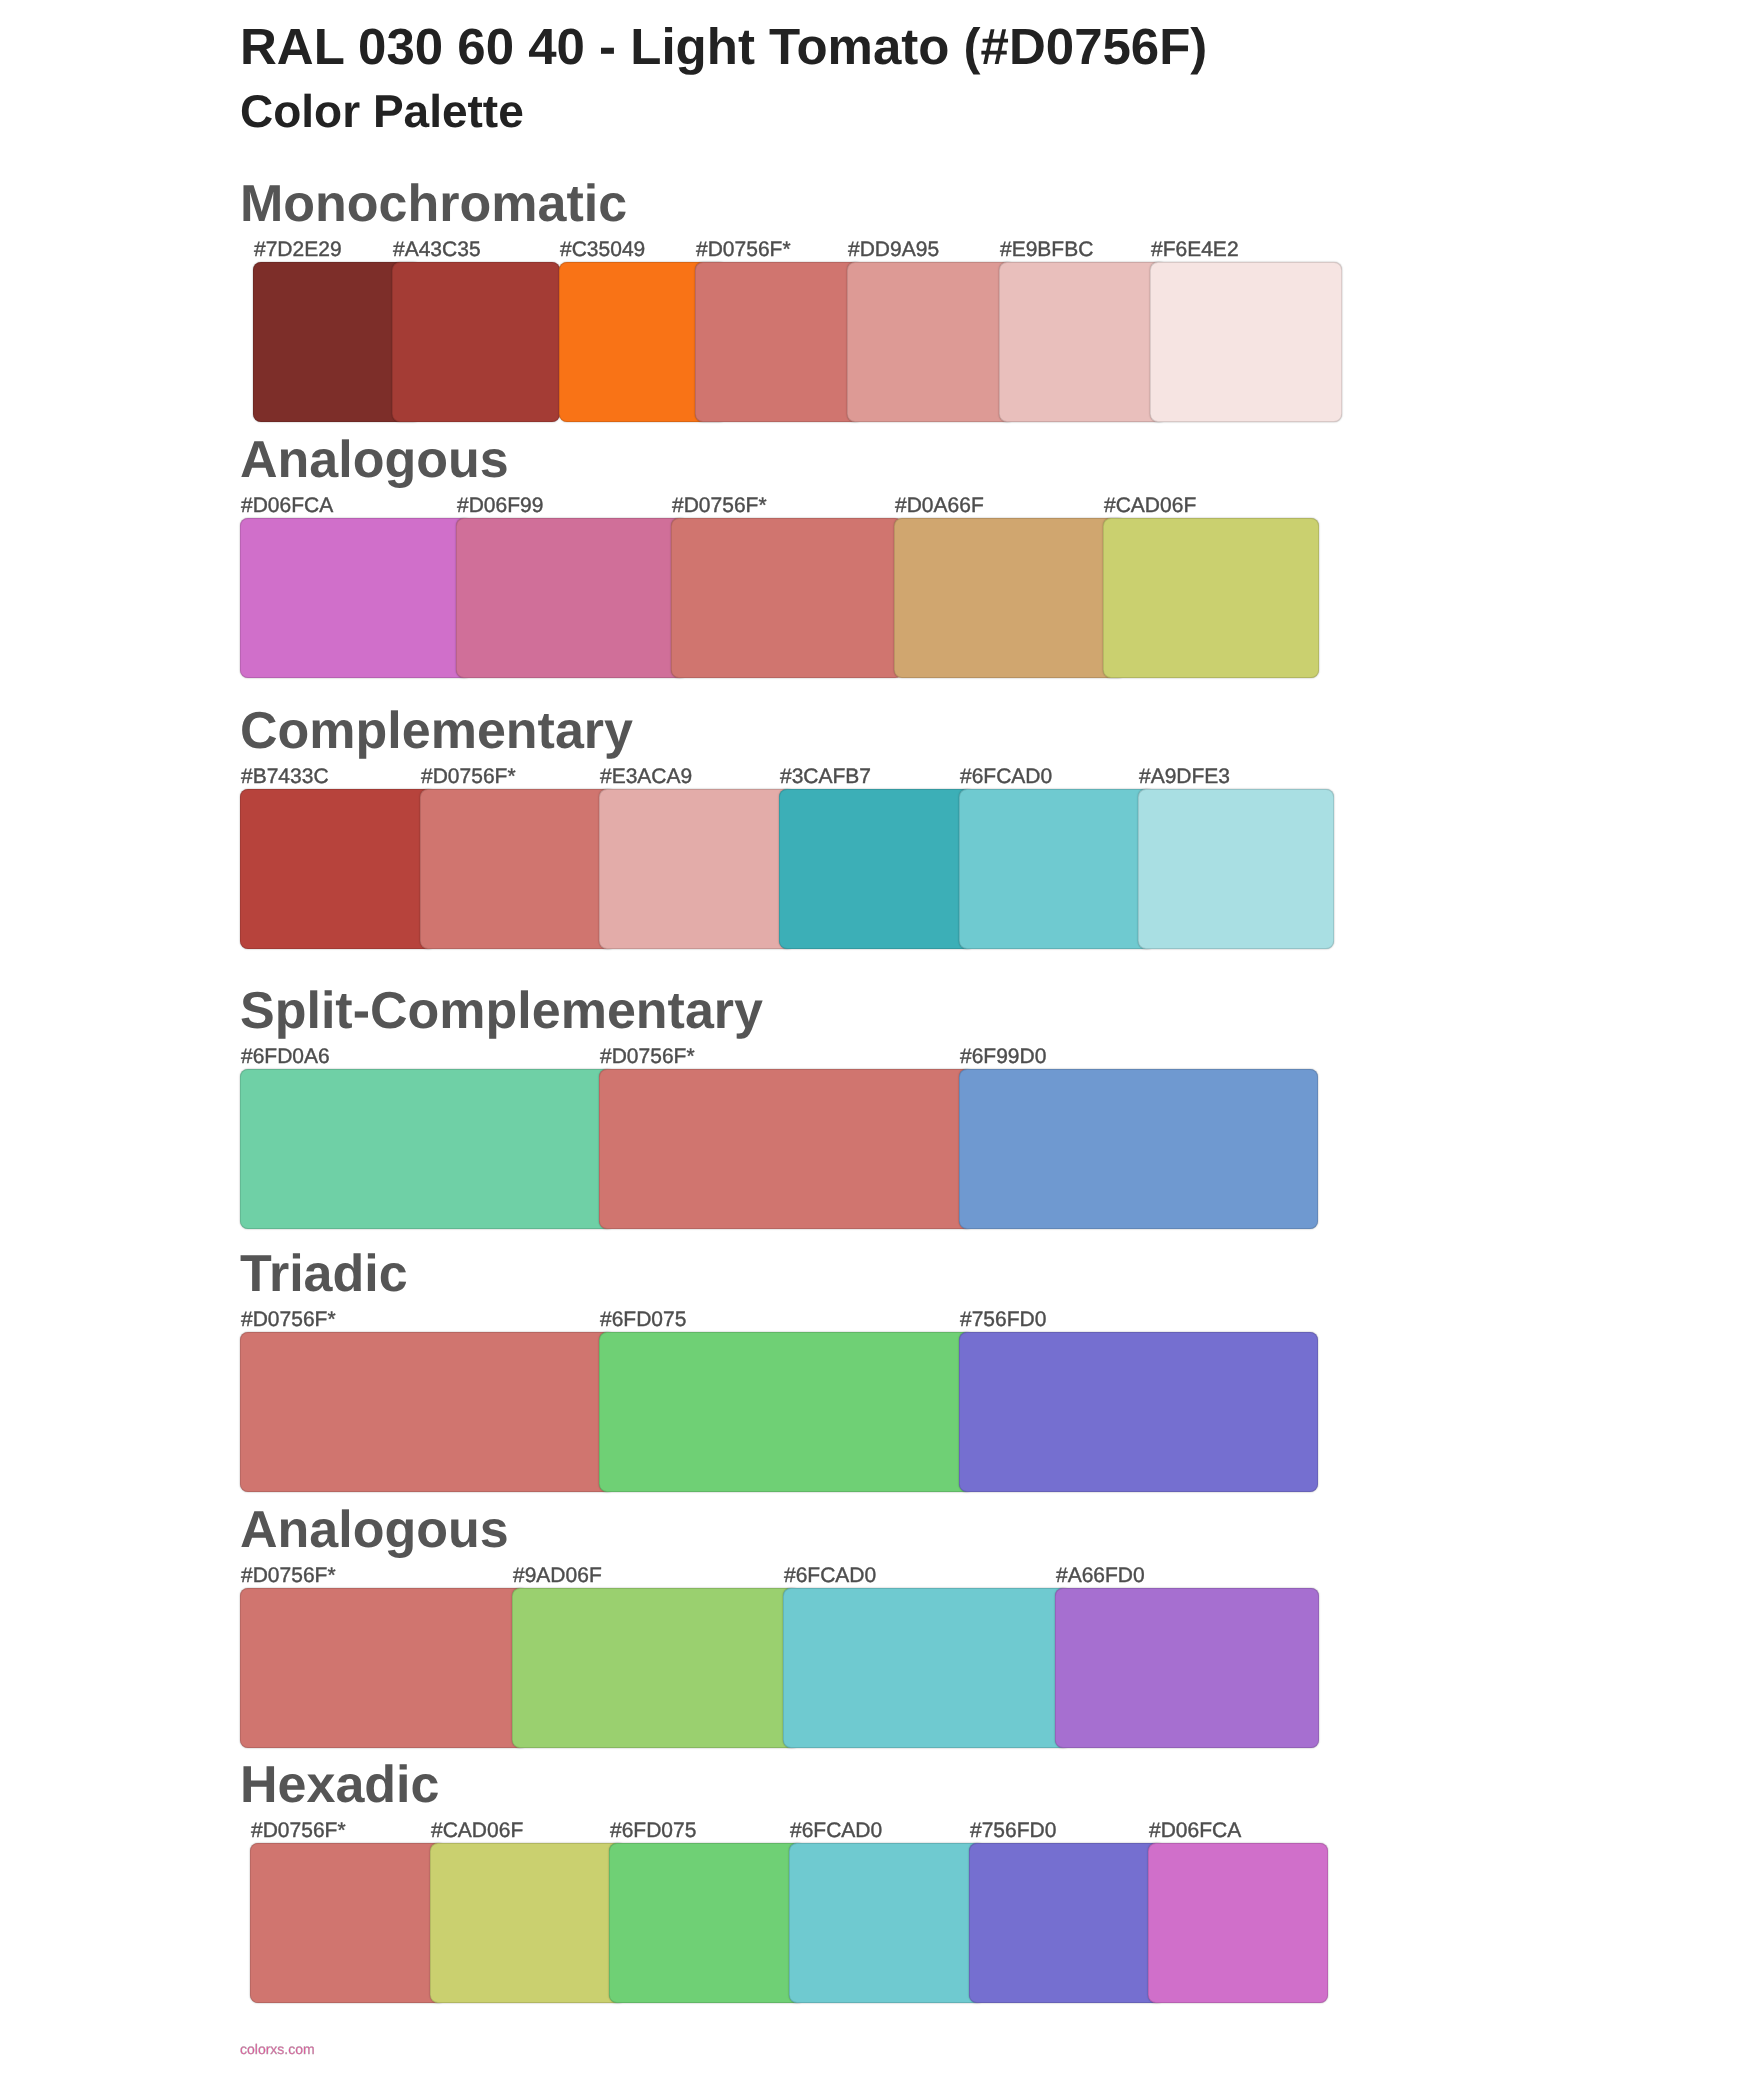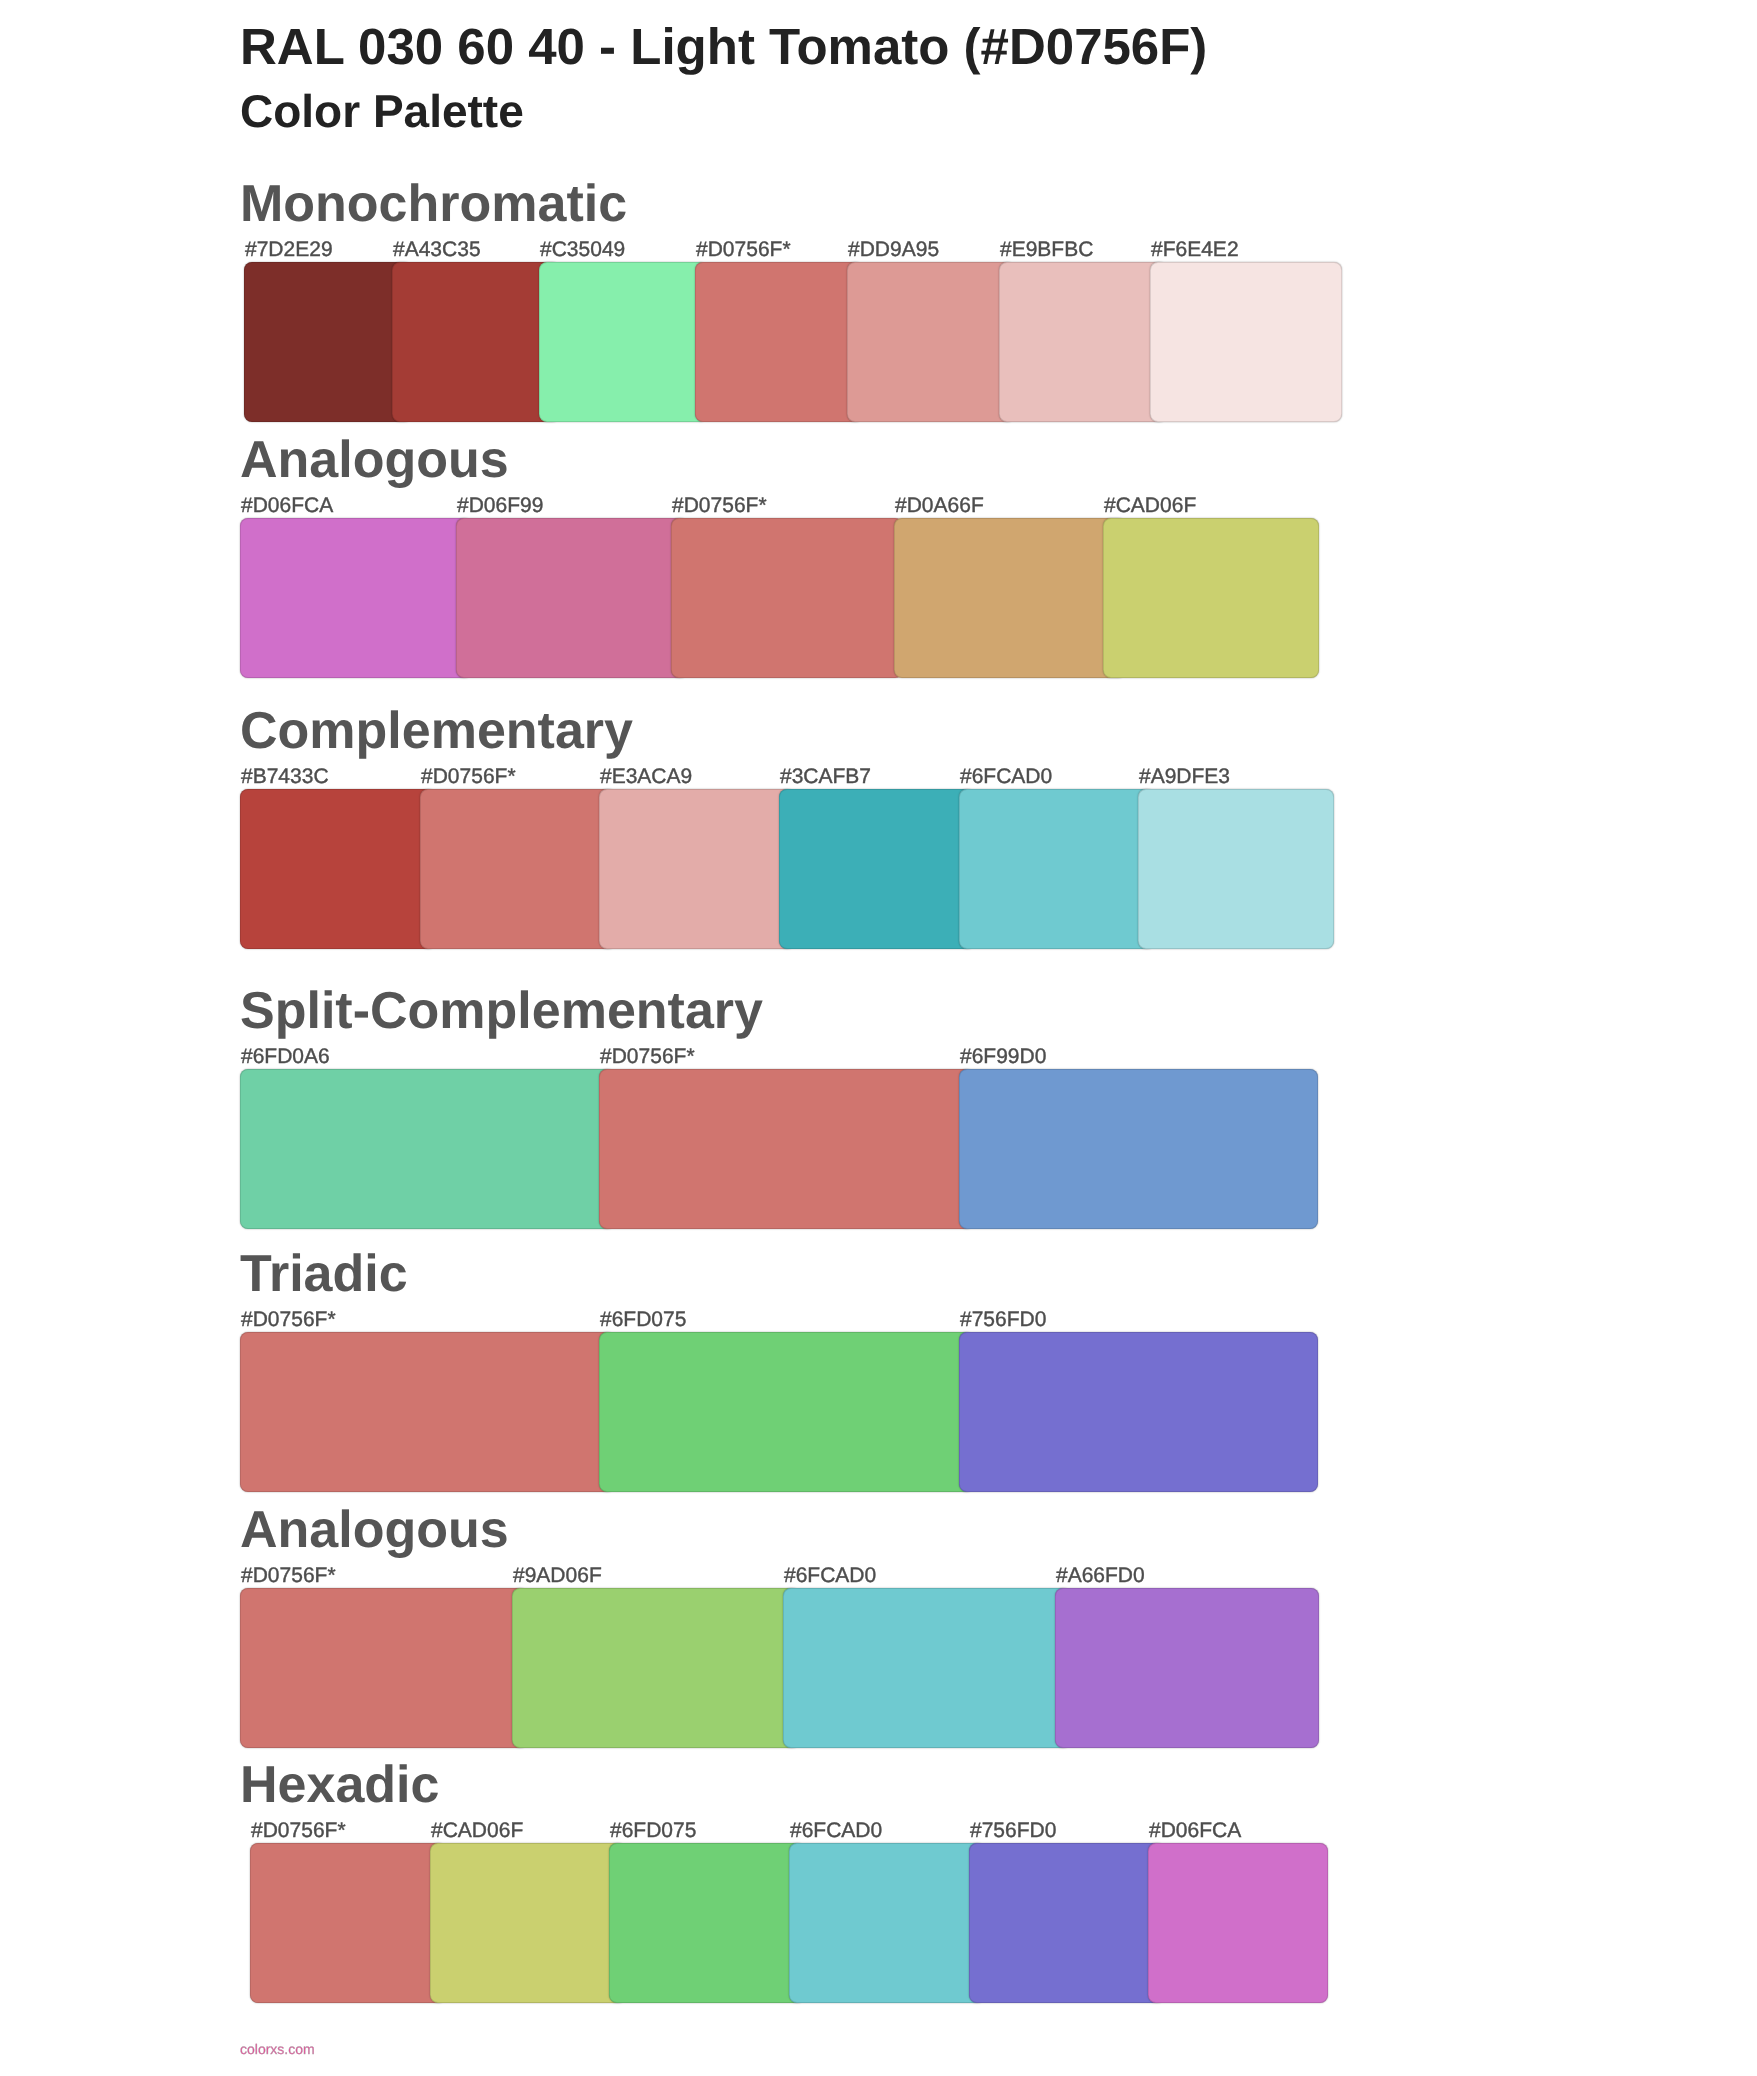--- a/index.html
+++ b/index.html
@@ -65,27 +65,27 @@
 <div class="page">
 
   <h1 class="title">RAL 030 60 40 - Light Tomato (#D0756F)</h1>
 
   <h2 class="subtitle">Color Palette</h2>
 
   <div id="sections">
       <section class="section" style="top: 262px;">
     <div class="sec-title">Monochromatic</div>
     <div class="row">
-          <div class="sw" style="left: 4px; width: 168px; background: rgb(125, 46, 41);">
+          <div class="sw" style="left: 13px; width: 168px; background: rgb(125, 46, 41);">
     <span class="lab">#7D2E29</span>
   </div>
           <div class="sw" style="left: 152px; width: 168px; background: rgb(164, 60, 53);">
     <span class="lab">#A43C35</span>
   </div>
-          <div class="sw" style="left: 299px; width: 168px; background: #86efac;">
+          <div class="sw" style="left: 319px; width: 168px; background: #f97316;">
     <span class="lab">#C35049</span>
   </div>
           <div class="sw" style="left: 455px; width: 168px; background: rgb(208, 117, 111);">
     <span class="lab">#D0756F*</span>
   </div>
           <div class="sw" style="left: 607px; width: 168px; background: rgb(221, 154, 149);">
     <span class="lab">#DD9A95</span>
   </div>
           <div class="sw" style="left: 759px; width: 168px; background: rgb(233, 191, 188);">
     <span class="lab">#E9BFBC</span>

